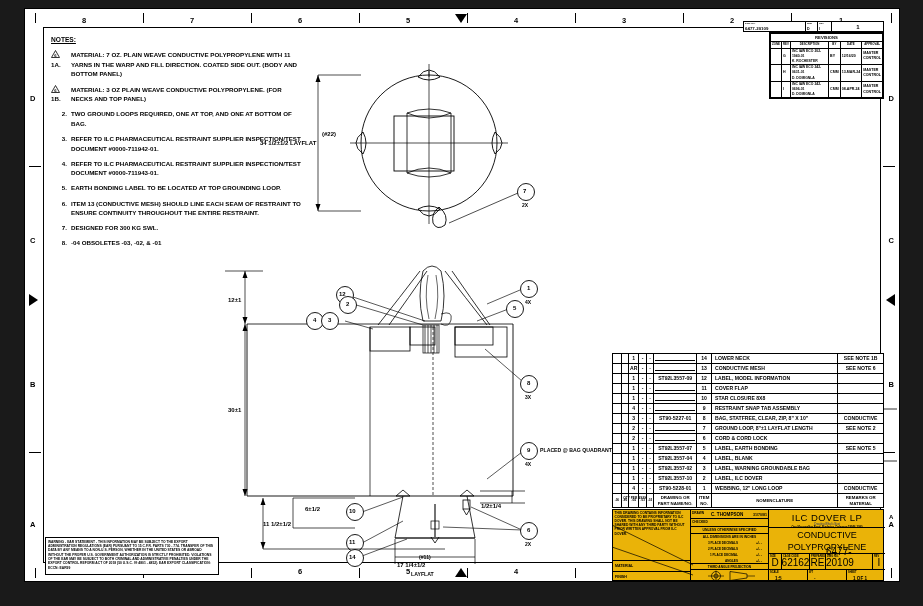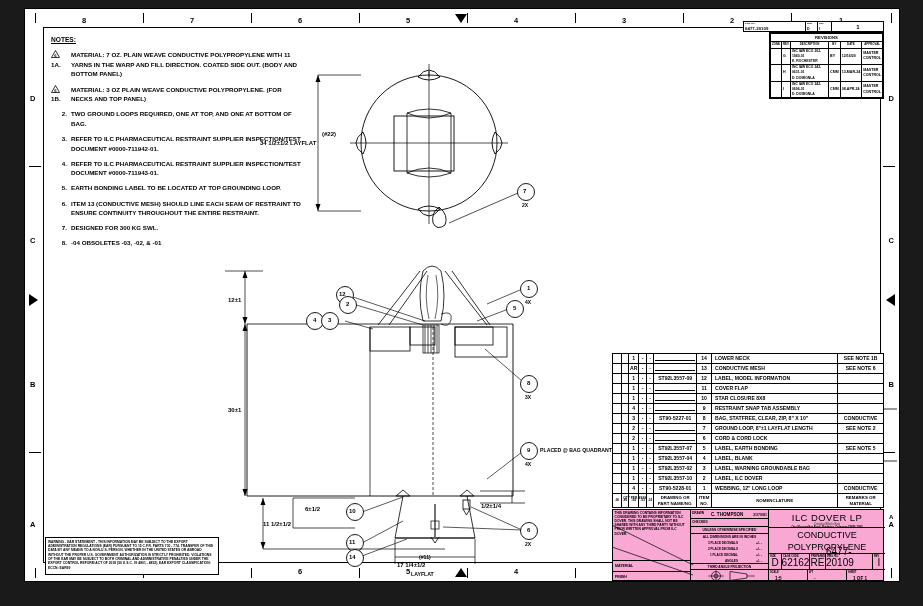--- a/index.html
+++ b/index.html
@@ -135,21 +135,21 @@
     display: block; width: 100%; height: 0;
     border-top: 0.8px solid #000; margin-top: 4px;
   }
 
   
   #titleblock {
     position: absolute;
     left: 587px; top: 500px;
     width: 272px; height: 72px;
     border: 0.8px solid #000;
-    background: #f9a8d4;
+    background: #eab308;
     font-size: 4.4px;
     font-weight: bold;
     color: #000;
   }
   
   #prop {
     position: absolute; left: 0; top: 0; width: 78px; height: 50px;
     border-right: 0.7px solid #000;
     padding: 1px 1.5px;
     font-size: 3.3px; line-height: 1.25;

